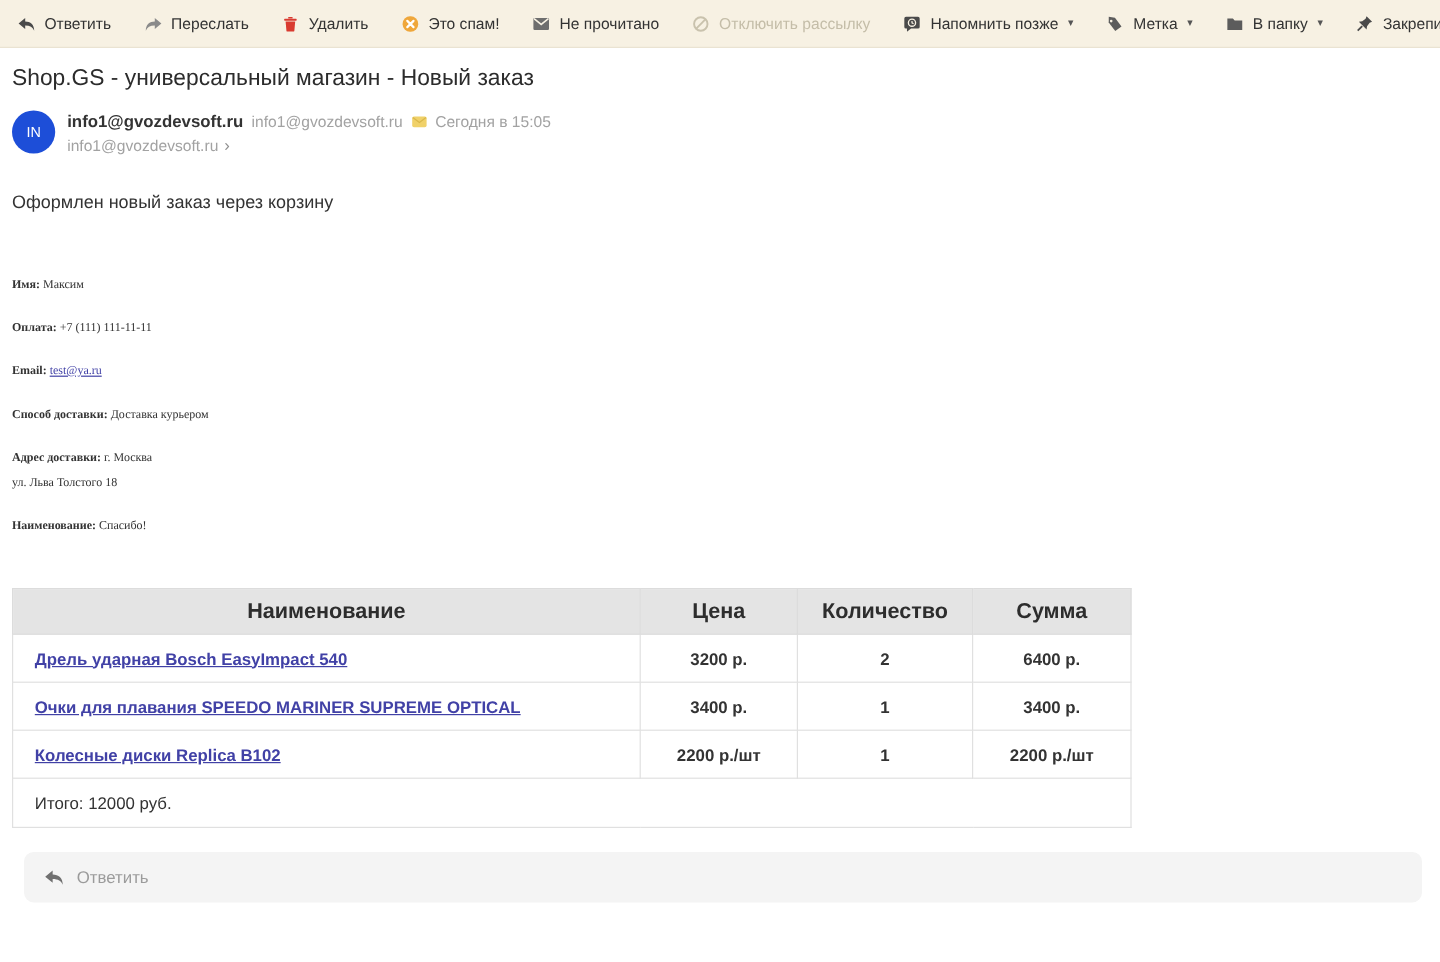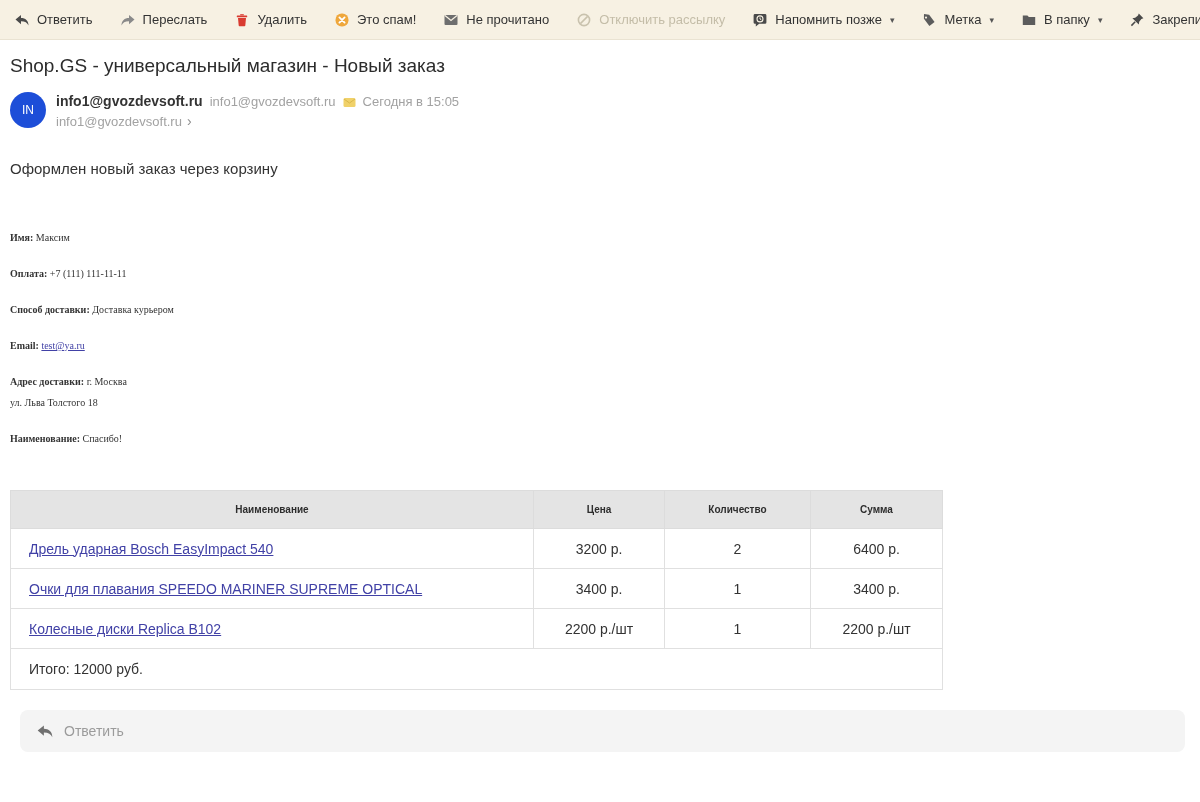--- a/index.html
+++ b/index.html
@@ -35,24 +35,24 @@
   .field { font-size:10px; line-height:21px; margin-bottom:15px;font-family:Liberation Serif, serif; }
   .field b { font-weight:bold; }
   a.lnk { color:#4141a6; text-decoration:underline; cursor:pointer; }
 
   
   table.order { border-collapse:collapse; margin-top:41px; width:932px; table-layout:fixed; }
   table.order col.c-name { width:523px; }
   table.order col.c-price { width:131px; }
   table.order col.c-qty { width:146px; }
   table.order col.c-sum { width:132px; }
-  table.order th { background:#e4e4e4; border:1px solid #dcdcdc; font-size:10px;
+  table.order th { background:#e4e4e4; border:1px solid #dcdcdc; font-size:18px;
     font-weight:bold; height:38px; text-align:center; color:#2d2d2d; }
   table.order td { border:1px solid #e0e0e0; font-size:14px; height:40px;
-    text-align:center; background:#fff; }
+    text-align:center; background:#fff;font-weight:bold; }
   table.order td.name { text-align:left; padding-left:18px; }
   table.order td.total { text-align:left; padding-left:18px; font-weight:normal; height:41px; }
 
   
   .reply-bar { margin:20px 15px 0 20px; width:1165px; height:42px; background:#f4f4f4;
     border-radius:8px; display:flex; align-items:center; padding:0 16px; cursor:text; }
   .reply-bar .txt { color:#9b9b9b; font-size:14px; margin-left:10px; }
 </style>
 </head>
 <body>
@@ -186,22 +186,22 @@
         <span class="chev">›</span>
       </div>
     </div>
   </div>
 
   <div class="intro">Оформлен новый заказ через корзину</div>
 
   <div class="fields">
     <p class="field"><b>Имя:</b> <span>Максим</span></p>
     <p class="field"><b>Оплата:</b> <span>+7 (111) 111-11-11</span></p>
+    <p class="field"><b>Email:</b> <a class="lnk">test@ya.ru</a></p>
     <p class="field"><b>Способ доставки:</b> <span>Доставка курьером</span></p>
-    <p class="field"><b>Email:</b> <a class="lnk">test@ya.ru</a></p>
     <p class="field"><b>Адрес доставки:</b> <span>г. Москва</span><br><span>ул. Льва Толстого 18</span></p>
     <p class="field"><b>Наименование:</b> <span>Спасибо!</span></p>
   </div>
 
   <table class="order">
     <colgroup>
         <col class="c-name">
         <col class="c-price">
         <col class="c-qty">
         <col class="c-sum">

